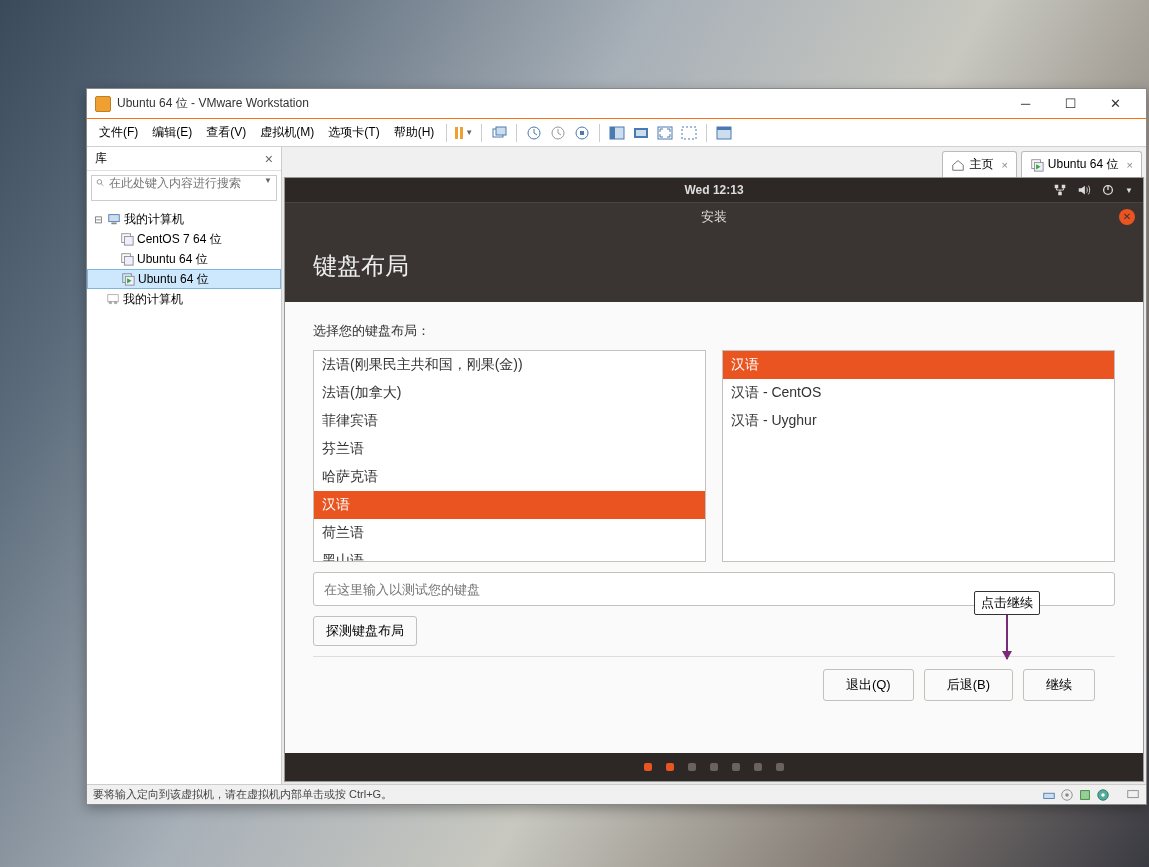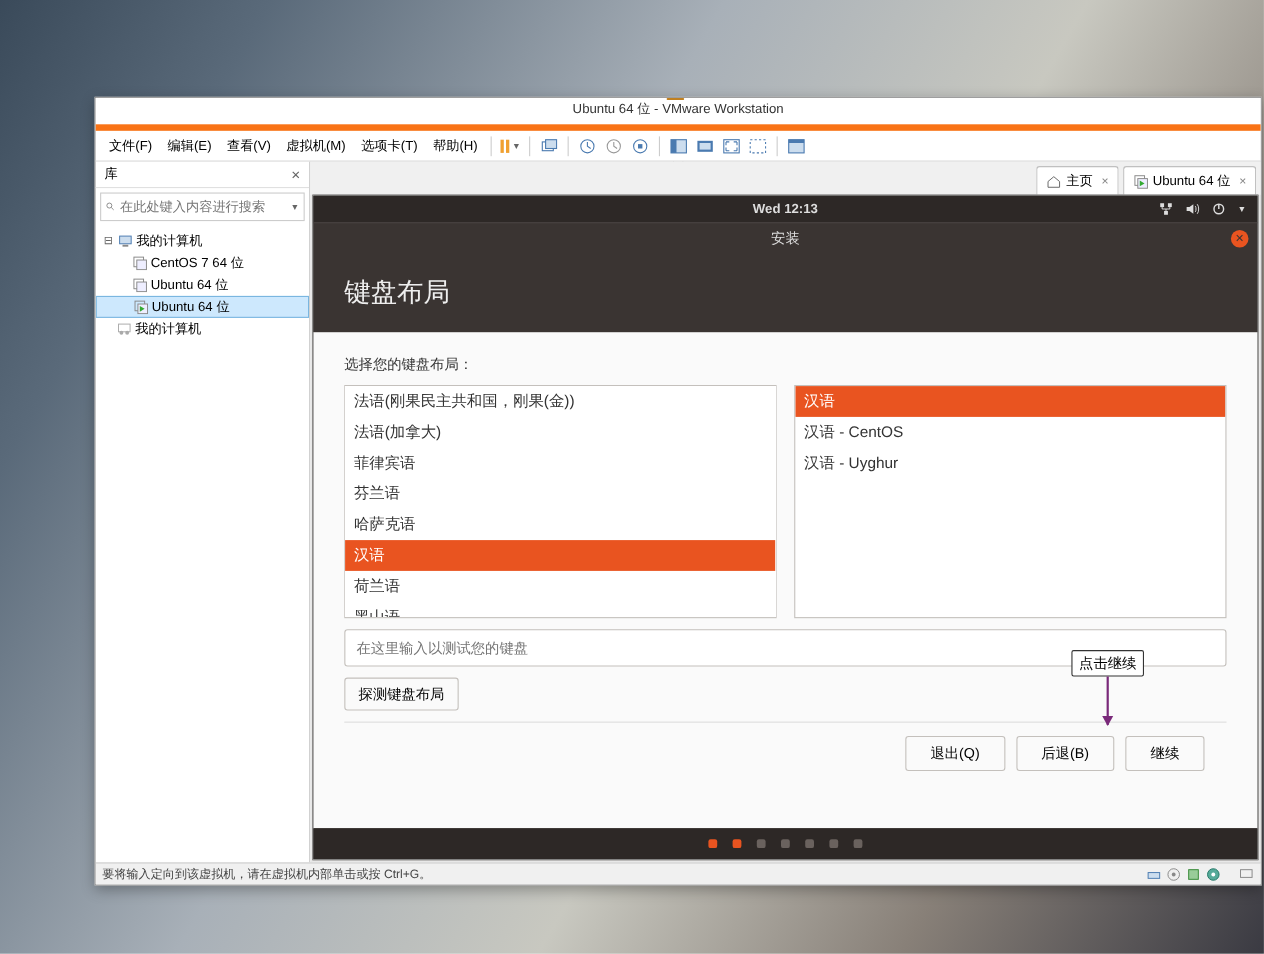--- a/index.html
+++ b/index.html
@@ -1,34 +1,34 @@
 <!DOCTYPE html>
 <html><head>
 <meta charset="utf-8">
 <style>
 * { margin:0; padding:0; box-sizing:border-box; font-family:"Microsoft YaHei","Segoe UI",sans-serif; }
 body { width:1149px; height:867px; background:linear-gradient(120deg,#3a4a5a 0%,#5a6a7a 15%,#a8b0b8 40%,#c8c8c0 60%,#888078 80%,#3a3a42 100%); position:relative; overflow:hidden; }
 .window { position:absolute; left:86px; top:88px; width:1061px; height:717px; background:#fff; border:1px solid #888; box-shadow:0 4px 12px rgba(0,0,0,.3); display:flex; flex-direction:column; }
-.titlebar { height:30px; display:flex; align-items:center; padding:0 8px; background:#fff; border-bottom:6px solid #f97316;flex-direction:column; }
+.titlebar { height:30px; display:flex; align-items:center; padding:0 8px; background:#fff; border-bottom:1px solid #f97316; }
 .titlebar .appicon { width:16px; height:16px; background:#f0a030; border:1px solid #c08020; border-radius:2px; margin-right:6px; }
 .titlebar .title { font-size:12px; color:#333; flex:1; }
 .titlebar .winbtn { width:45px; height:28px; text-align:center; line-height:28px; font-size:13px; color:#333; cursor:pointer; }
 .menubar { height:28px; display:flex; align-items:center; padding:0 6px; background:#fff; border-bottom:1px solid #d0d0d0; font-size:12px; gap:2px; }
 .menubar .mitem { padding:3px 6px; cursor:pointer; }
 .menubar .sep { width:1px; height:18px; background:#ccc; margin:0 4px; }
 .menubar .tbtn { width:22px; height:22px; display:flex; align-items:center; justify-content:center; cursor:pointer; border-radius:2px; }
 .menubar .pause { display:flex; gap:2px; }
 .menubar .pause span { width:3px; height:12px; background:#f0a030; }
 .menubar .dd { font-size:8px; color:#666; margin-left:2px; }
 .body { flex:1; display:flex; min-height:0; }
 .sidebar { width:195px; border-right:1px solid #ccc; display:flex; flex-direction:column; background:#fff; }
 .sidehead { height:24px; display:flex; align-items:center; padding:0 8px; border-bottom:1px solid #e0e0e0; }
 .sidehead .lbl { font-size:12px; flex:1; }
 .sidehead .x { font-size:14px; color:#666; cursor:pointer; }
-.search { margin:4px; border:1px solid #ccc; height:26px; display:flex; align-items:center; padding:0 4px; }
+.search { margin:4px; border:1px solid #ccc; height:26px; display:flex; align-items:flex-start; padding:0 4px; }
 .search .mag { width:14px; height:14px; margin-right:4px; }
 .search input { border:none; outline:none; font-size:12px; flex:1; }
 .search .dd2 { font-size:8px; color:#666; }
 .tree { flex:1; padding:4px 0; font-size:12px; overflow:auto; }
 .tnode { display:flex; align-items:center; height:20px; padding-left:6px; cursor:pointer; white-space:nowrap; }
 .tnode.sel { background:#cde8fd; border:1px solid #7ab6e0; }
 .tnode .tw { width:11px; font-size:10px; color:#666; text-align:center; }
 .tnode .ic { width:14px; height:14px; margin:0 3px; }
 .content { flex:1; display:flex; flex-direction:column; background:#e8e8e8; min-width:0; }
 .tabs { height:30px; display:flex; align-items:flex-end; padding:4px 4px 0 4px; gap:4px; background:#f0f0f0;justify-content:flex-end; }

